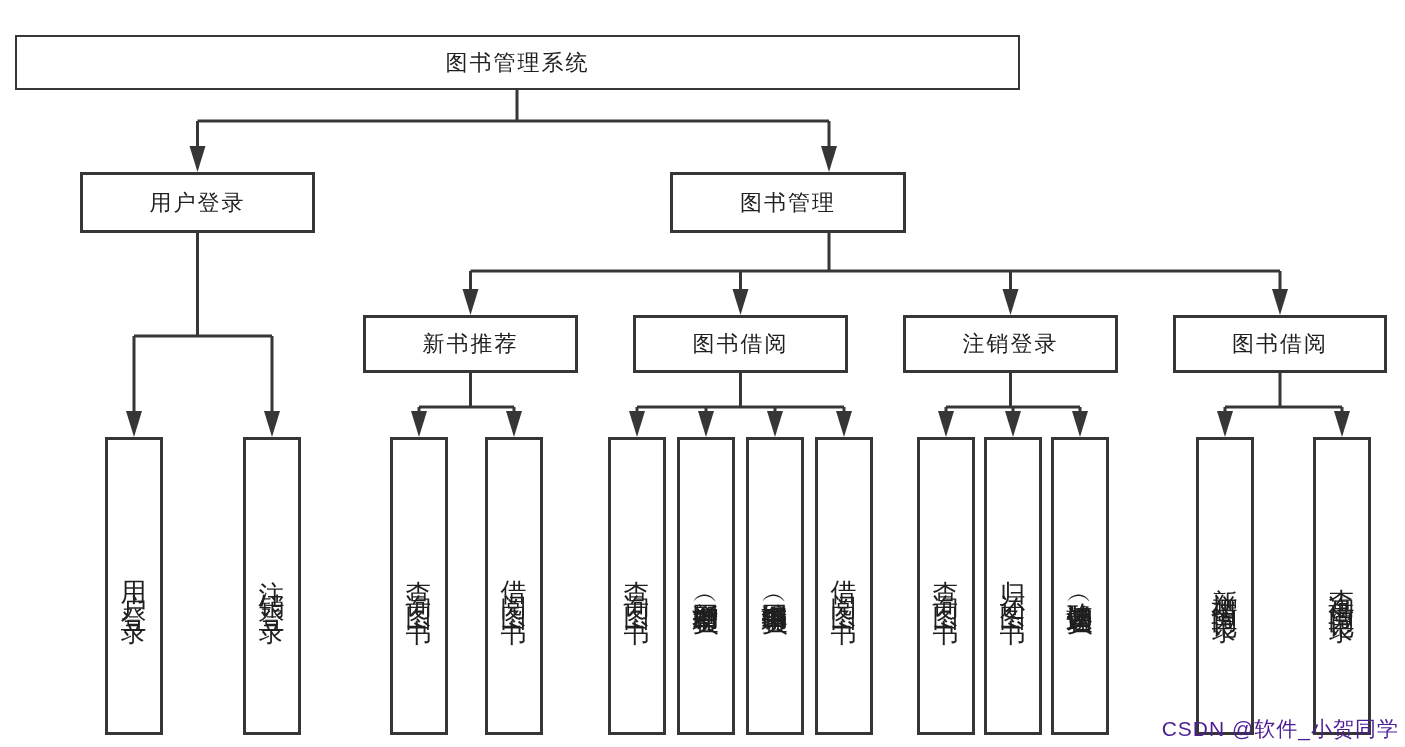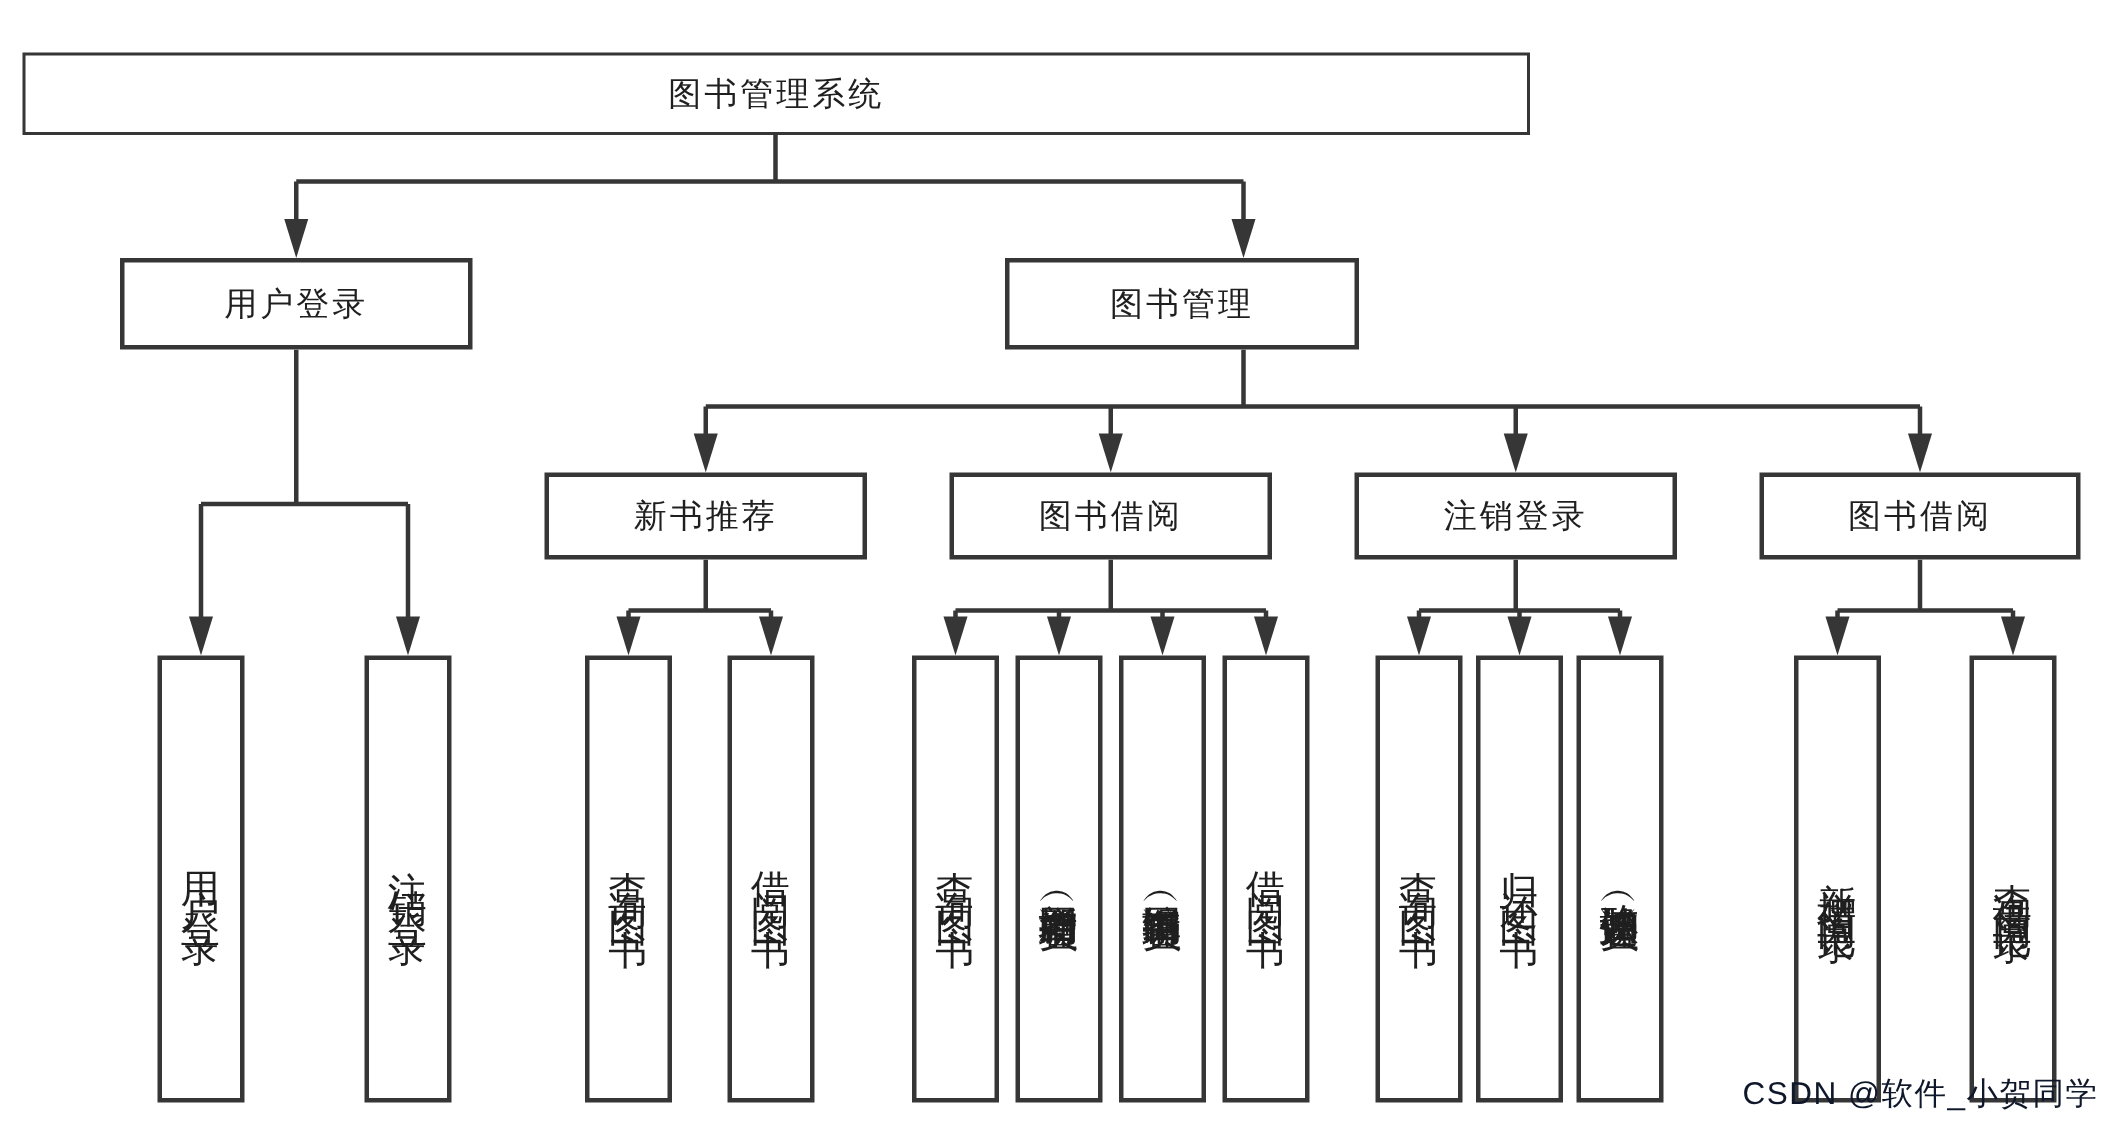--- a/index.html
+++ b/index.html
@@ -18,21 +18,21 @@
     position:absolute;z-index:2;background:#ffffff;border:3px solid #363636;
     display:flex;align-items:center;justify-content:center;
     writing-mode:vertical-rl;text-orientation:mixed;
     font-size:26px;box-sizing:border-box;line-height:1;
   }
   .ls-wide{letter-spacing:13px;}
   .ls-med{letter-spacing:6px;}
   .ls-tight{letter-spacing:1px;}
   .watermark{
     position:absolute;right:6px;bottom:4px;z-index:3;
-    font-size:21px;color:#0f172a;letter-spacing:1px;
+    font-size:21px;color:#4c1d95;letter-spacing:1px;
   }
 </style>
 </head>
 <body>
 
 <div id="stage">
 
   <svg id="wires" width="1405" height="747" viewBox="0 0 1405 747">
     <g stroke="#363636" stroke-width="3" fill="none">
 

